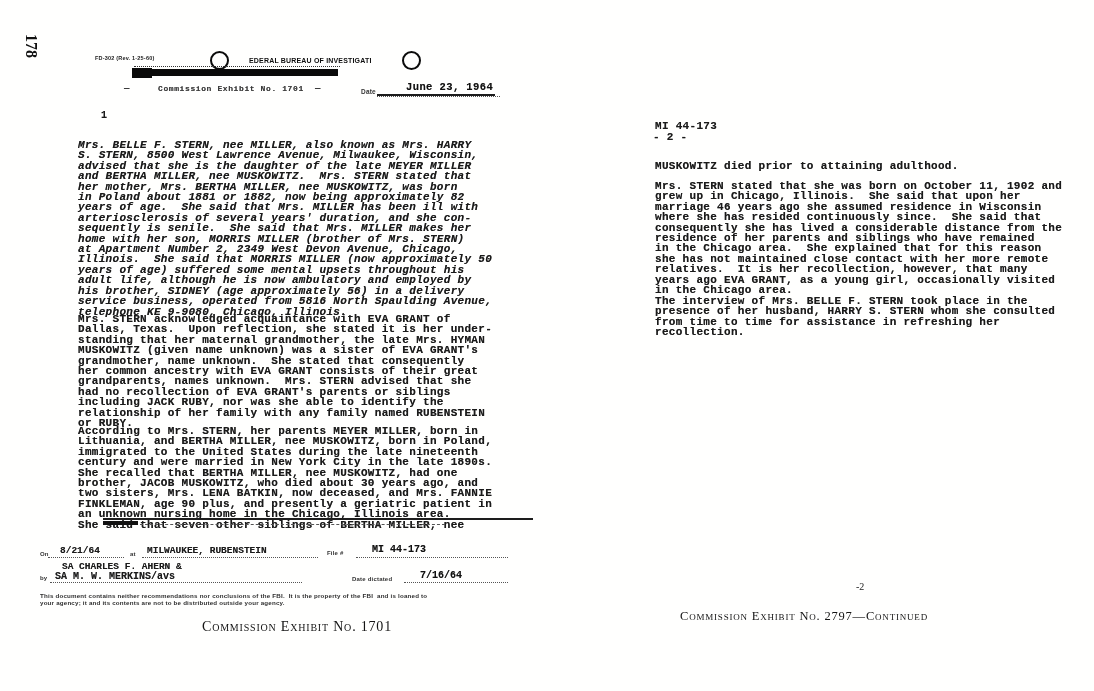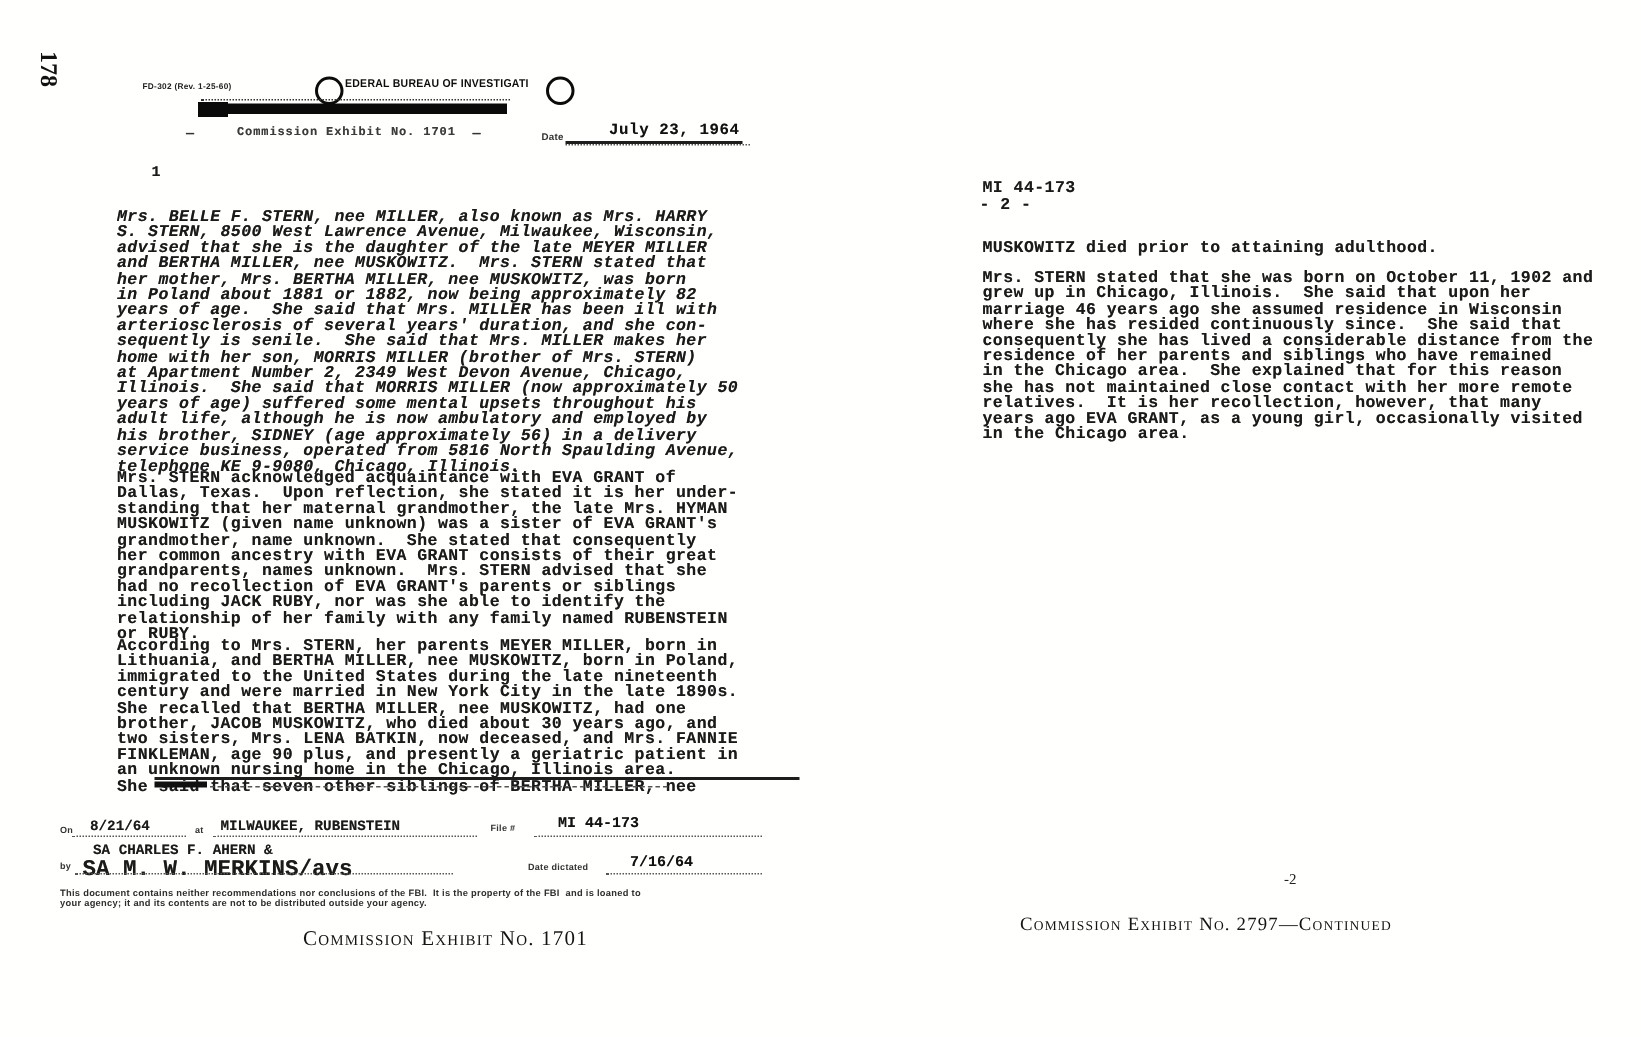--- a/index.html
+++ b/index.html
@@ -14,21 +14,21 @@
        color:#222;white-space:pre-wrap;text-shadow:0 0 .3px rgba(0,0,0,.45);}
   
   .lbl{font-family:"Liberation Sans",sans-serif;font-weight:700;color:#333;font-size:6px;letter-spacing:.2px;}
   .caption{font-family:"Liberation Serif","DejaVu Serif",serif;font-variant:small-caps;
        color:#141414;letter-spacing:.8px;}
   .dotline{border-bottom:1.5px dotted #555;height:0;}
   .solidline{background:#1d1d1d;}
   .dashline{border-top:1.2px dashed #555;height:0;}
   .rot{transform:rotate(90deg);transform-origin:left top;
        font-family:"Liberation Serif","DejaVu Serif",serif;font-weight:700;font-size:16px;color:#111;}
-  .fbi{display:flex;align-items:flex-start;gap:1px;}
+  .fbi{display:flex;align-items:center;gap:20px;}
   .punch{width:15px;height:15px;border:2.4px solid #0b0b0b;border-radius:50%;background:transparent;flex:0 0 auto;}
   .fbi-title{font-family:"Liberation Sans",sans-serif;font-weight:700;font-size:7.6px;
        letter-spacing:.2px;color:#0d0d0d;transform:scaleX(.92);transform-origin:left center;white-space:nowrap;}
 </style>
 </head>
 <body>
 
 <div id="canvas">
 
   <div class="abs rot" style="left:40px;top:34px;">178</div>
@@ -43,21 +43,21 @@
 
   <div class="abs dotline" style="left:134px;top:66px;width:206px;border-bottom-color:#333;"></div>
   <div class="abs" style="left:132px;top:68px;width:20px;height:10px;background:#0a0a0a;"></div>
   <div class="abs" style="left:134px;top:69px;width:204px;height:7px;background:#0a0a0a;"></div>
 
   <div class="abs typ-sm" style="left:124px;top:84px;font-size:9px;color:#333;">—</div>
   <div class="abs typ-sm" style="left:158px;top:84px;font-size:8px;color:#3b3b3b;letter-spacing:.6px;">Commission Exhibit No. 1701</div>
   <div class="abs typ-sm" style="left:315px;top:84px;font-size:9px;color:#333;">—</div>
 
   <div class="abs lbl" style="left:361px;top:88px;font-size:6.5px;">Date</div>
-  <div class="abs typ-sm" style="left:406px;top:81px;font-size:10.5px;letter-spacing:.4px;color:#111;">July 23, 1964</div>
+  <div class="abs typ-sm" style="left:406px;top:81px;font-size:10.5px;letter-spacing:.4px;color:#111;">June 23, 1964</div>
   <div class="abs solidline" style="left:377px;top:94px;width:118px;height:1.5px;"></div>
   <div class="abs dotline" style="left:377px;top:96px;width:123px;"></div>
 
   <div class="abs typ-sm" style="left:101px;top:110px;font-size:10px;color:#1a1a1a;">1</div>
 
   <div class="abs typ" style="left:78px;top:140px;width:440px;font-style:italic;">Mrs. BELLE F. STERN, nee MILLER, also known as Mrs. HARRY
 S. STERN, 8500 West Lawrence Avenue, Milwaukee, Wisconsin,
 advised that she is the daughter of the late MEYER MILLER
 and BERTHA MILLER, nee MUSKOWITZ.  Mrs. STERN stated that
 her mother, Mrs. BERTHA MILLER, nee MUSKOWITZ, was born
@@ -106,21 +106,21 @@
   <div class="abs lbl" style="left:130px;top:551px;">at</div>
   <div class="abs typ-sm" style="left:147px;top:545px;font-size:9.5px;color:#1a1a1a;">MILWAUKEE, RUBENSTEIN</div>
   <div class="abs dotline" style="left:142px;top:557px;width:176px;"></div>
 
   <div class="abs lbl" style="left:327px;top:550px;">File #</div>
   <div class="abs typ-sm" style="left:372px;top:544px;font-size:10px;color:#111;">MI 44-173</div>
   <div class="abs dotline" style="left:356px;top:557px;width:152px;"></div>
 
   <div class="abs typ-sm" style="left:62px;top:561px;font-size:9.5px;color:#1a1a1a;">SA CHARLES F. AHERN &amp;</div>
   <div class="abs lbl" style="left:40px;top:575px;">by</div>
-  <div class="abs typ-sm" style="left:55px;top:571px;font-size:15px;color:#1a1a1a;font-family:Liberation Mono, monospace;">SA M. W. MERKINS/avs</div>
+  <div class="abs typ-sm" style="left:55px;top:571px;font-size:10px;color:#1a1a1a;font-family:Liberation Mono, monospace;">SA M. W. MERKINS/avs</div>
   <div class="abs dotline" style="left:50px;top:582px;width:252px;"></div>
 
   <div class="abs lbl" style="left:352px;top:576px;">Date dictated</div>
   <div class="abs typ-sm" style="left:420px;top:570px;font-size:10px;color:#111;">7/16/64</div>
   <div class="abs dotline" style="left:404px;top:582px;width:104px;"></div>
 
   <div class="abs lbl" style="left:40px;top:592px;width:472px;font-size:6.2px;line-height:7px;white-space:pre-wrap;color:#2e2e2e;">This document contains neither recommendations nor conclusions of the FBI.  It is the property of the FBI  and is loaned to
 your agency; it and its contents are not to be distributed outside your agency.</div>
 
   <div class="abs caption" style="left:202px;top:619px;font-size:14px;">Commission Exhibit No. 1701</div>
@@ -133,18 +133,22 @@
 grew up in Chicago, Illinois.  She said that upon her
 marriage 46 years ago she assumed residence in Wisconsin
 where she has resided continuously since.  She said that
 consequently she has lived a considerable distance from the
 residence of her parents and siblings who have remained
 in the Chicago area.  She explained that for this reason
 she has not maintained close contact with her more remote
 relatives.  It is her recollection, however, that many
 years ago EVA GRANT, as a young girl, occasionally visited
 in the Chicago area.</div>
+  <div class="abs typ" style="left:655px;top:296px;width:440px;">The interview of Mrs. BELLE F. STERN took place in the
+presence of her husband, HARRY S. STERN whom she consulted
+from time to time for assistance in refreshing her
+recollection.</div>
 
   <div class="abs" style="left:856px;top:581px;font-family:'Liberation Serif','DejaVu Serif',serif;font-size:10px;color:#222;">-2</div>
 
   <div class="abs caption" style="left:680px;top:609px;font-size:12.5px;">Commission Exhibit No. 2797—Continued</div>
 
 </div>
 
 </body></html>

